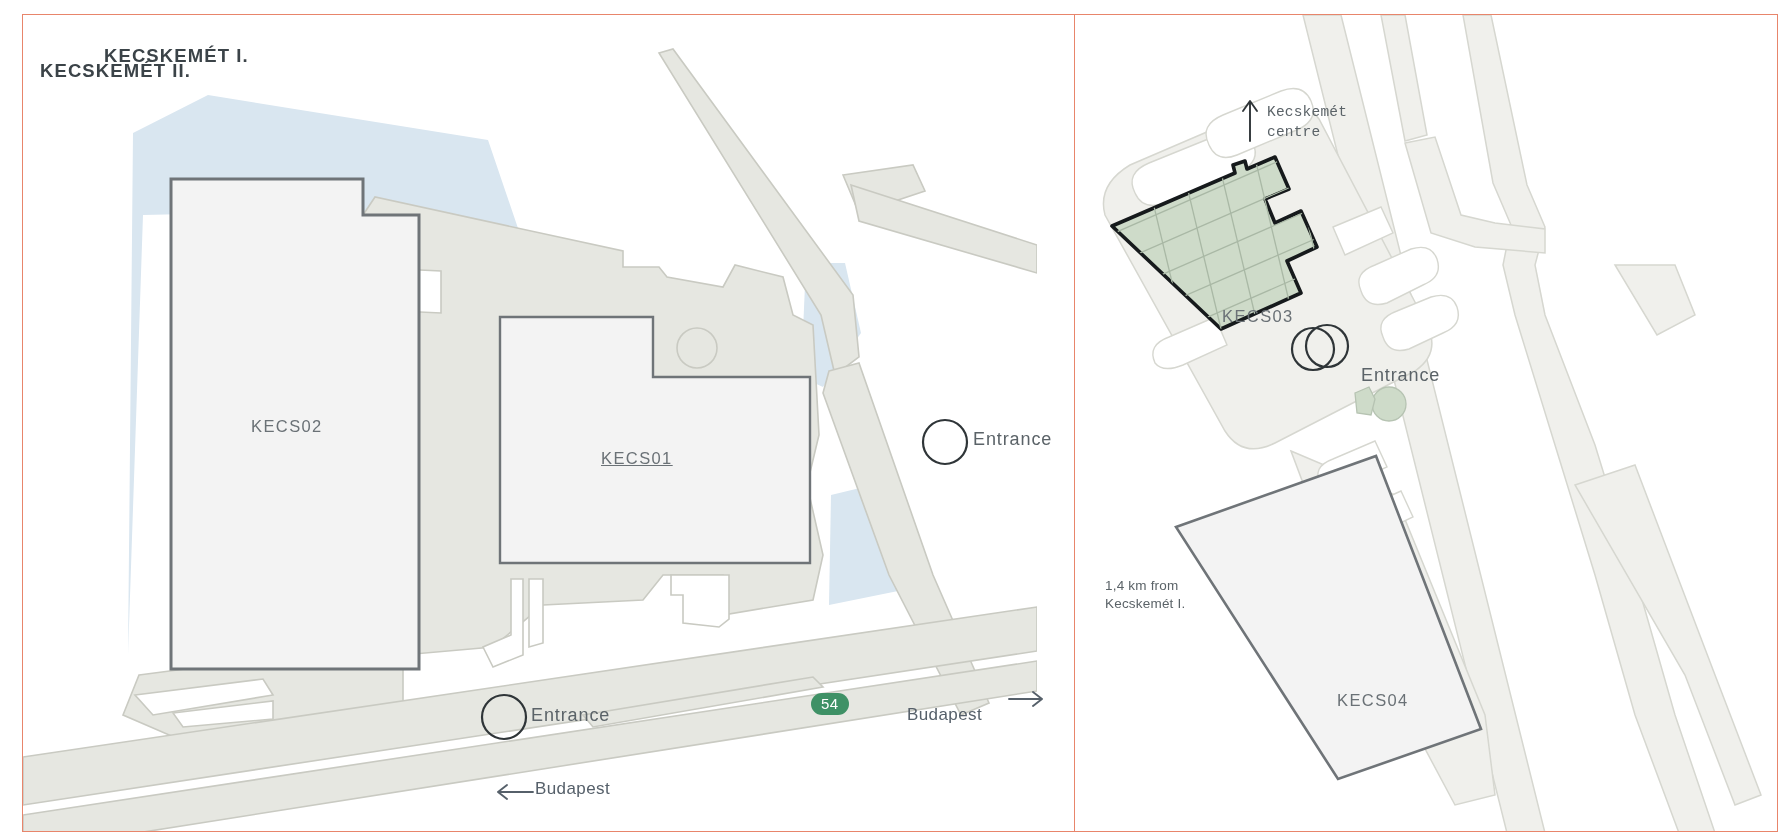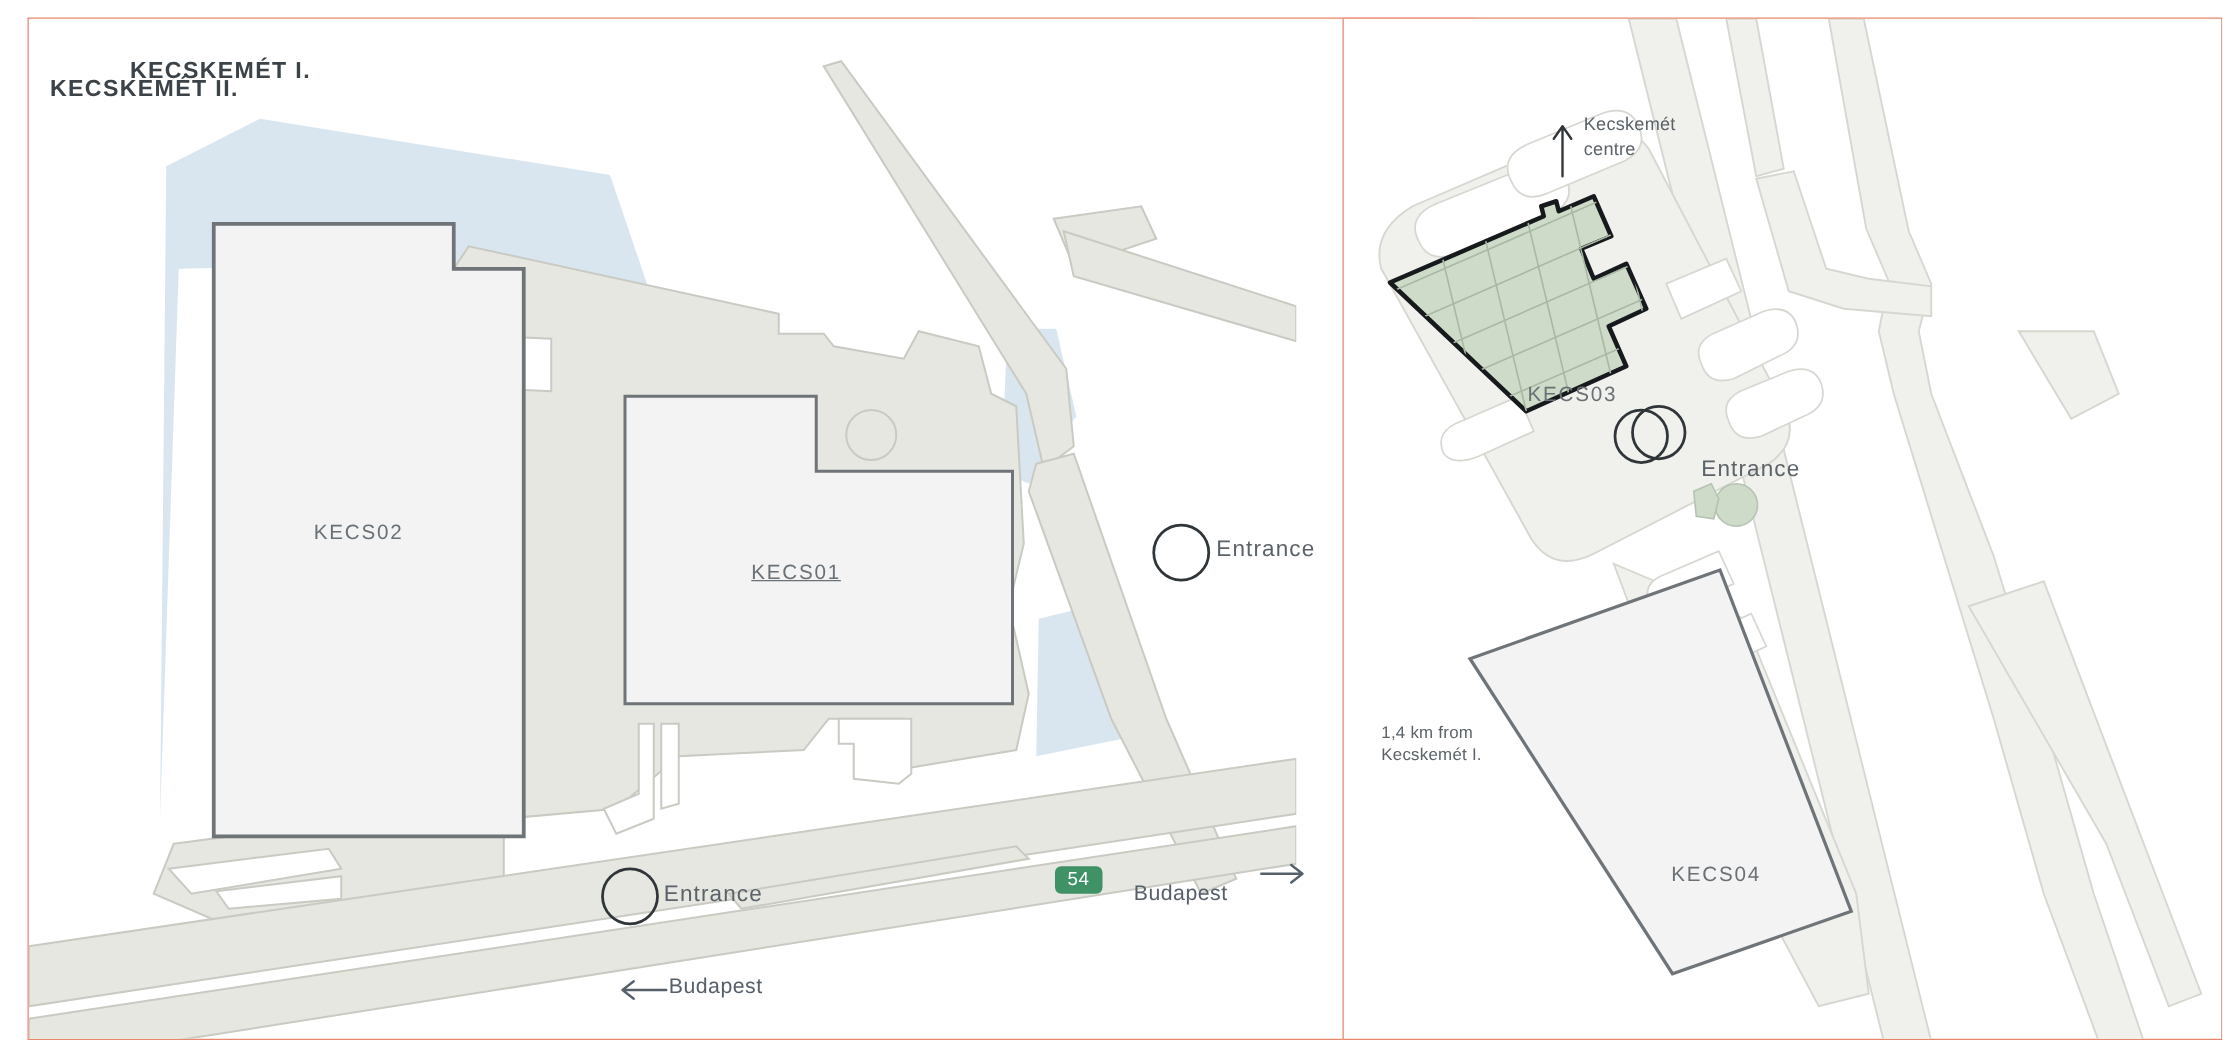--- a/index.html
+++ b/index.html
@@ -139,21 +139,21 @@
         <circle cx="481" cy="702" r="22"></circle>
       </g>
     </svg>
 
     <div class="bldg-label" style="left:228px; top:402px;">KECS02</div>
     <div class="bldg-label" style="left:578px; top:434px;text-decoration:underline;">KECS01</div>
 
     <div class="map-label" style="left:950px; top:414px;">Entrance</div>
     <div class="map-label" style="left:508px; top:690px;">Entrance</div>
 
-    <div class="road-badge" style="left:821px; top:678px;">54</div>
+    <div class="road-badge" style="left:788px; top:678px;border-radius:11px;">54</div>
 
     <svg class="arrow-svg" style="left:984px; top:672px;" width="40" height="22" viewBox="0 0 40 22">
       <path d="M2 12 L34 12 M26 5 L35 12 L26 19" fill="none" stroke="#56606a" stroke-width="1.9" stroke-linecap="round" stroke-linejoin="round"></path>
     </svg>
     <div class="dir-label" style="left:884px; top:690px;">Budapest</div>
 
     <svg class="arrow-svg" style="left:470px; top:766px;" width="42" height="22" viewBox="0 0 42 22">
       <path d="M40 11 L6 11 M14 4 L5 11 L14 18" fill="none" stroke="#56606a" stroke-width="1.9" stroke-linecap="round" stroke-linejoin="round"></path>
     </svg>
     <div class="dir-label" style="left:512px; top:764px;">Budapest</div>
@@ -229,21 +229,21 @@
       <circle cx="24" cy="24" r="21" fill="none" stroke="#2f3538" stroke-width="2.2"></circle>
     </svg>
     <div class="map-label" style="left:286px; top:350px;">Entrance</div>
 
     <div class="bldg-label" style="left:147px; top:292px;">KECS03</div>
     <div class="bldg-label" style="left:262px; top:676px;">KECS04</div>
 
     <svg class="arrow-svg" style="left:164px; top:82px;" width="22" height="46" viewBox="0 0 22 46">
       <path d="M11 44 L11 6 M4 14 L11 4 L18 14" fill="none" stroke="#2f3538" stroke-width="1.9" stroke-linecap="round" stroke-linejoin="round"></path>
     </svg>
-    <div class="small-label" style="left:192px; top:76px; font-size:14.5px;">Kecskemét
+    <div class="small-label" style="left:192px; top:88px; font-size:14.5px;font-family:Liberation Mono, monospace;">Kecskemét
 centre</div>
 
     <div class="small-label" style="left:30px; top:562px;">1,4 km from
 Kecskemét I.</div>
   </div>
 
   <div class="panel-title" id="title-left">KECSKEMÉT I.</div>
   <div class="panel-title" id="title-right">KECSKEMÉT II.</div>
 
 </div>

